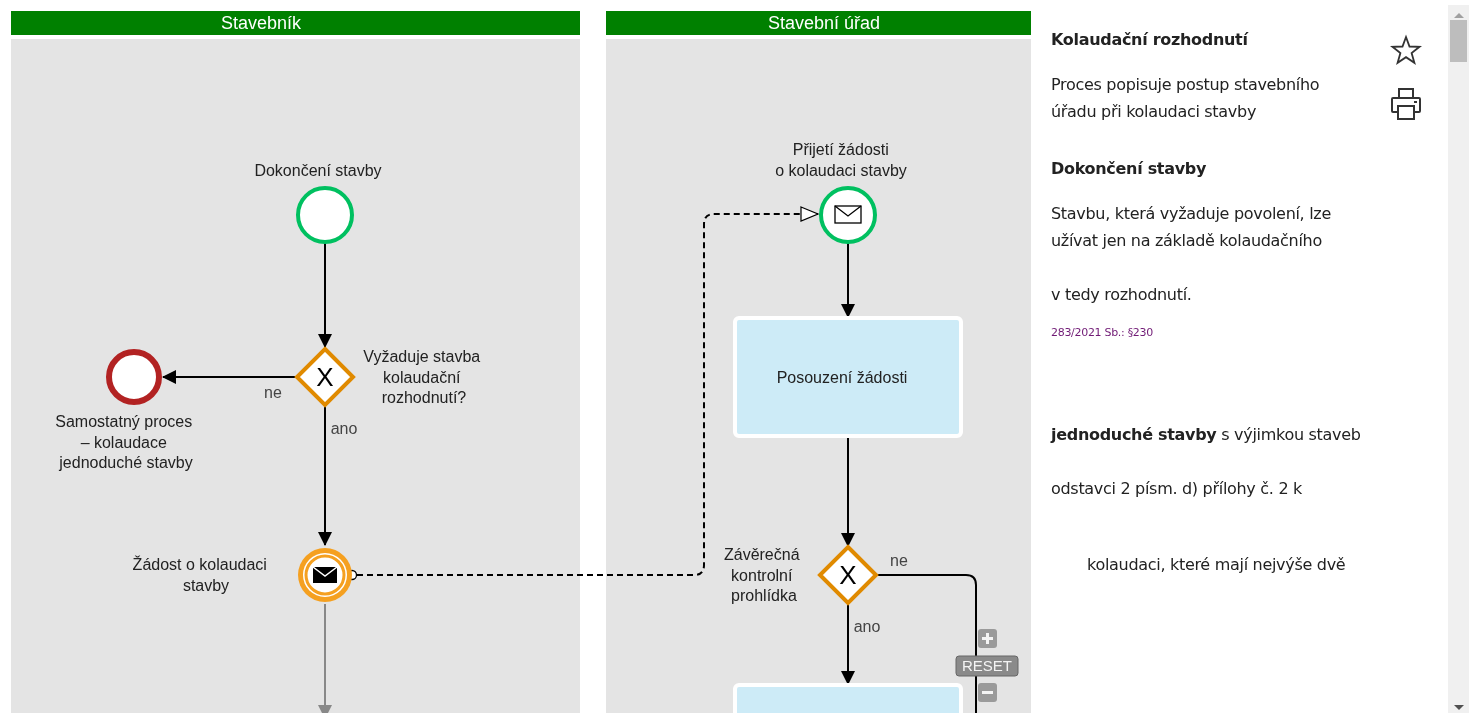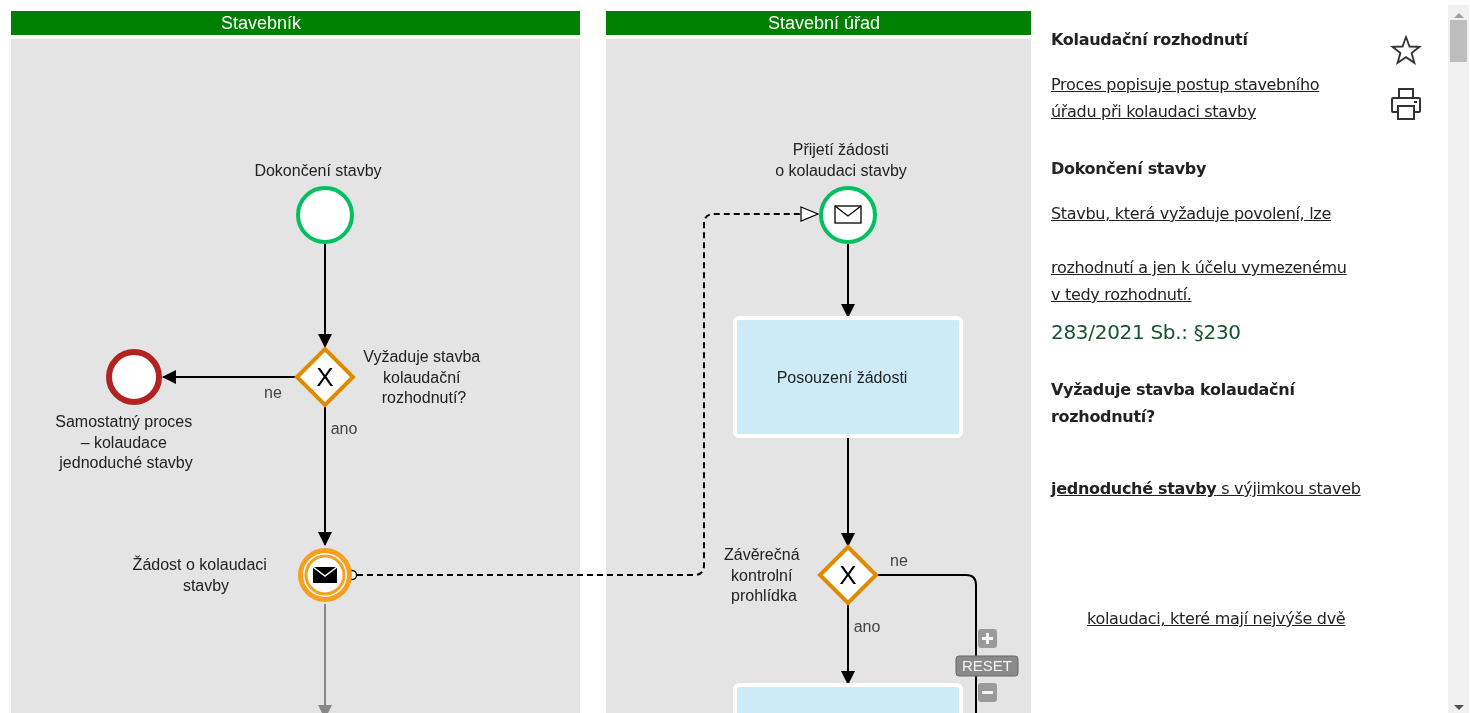--- a/index.html
+++ b/index.html
@@ -27,26 +27,26 @@
     position: absolute; left: 1031px; top: 0; width: 417px; height: 713px;
     overflow: hidden;
     font-family: "DejaVu Sans", sans-serif; color: #222;
   }
   #panel .content { position: absolute; left: 20px; top: 26px; width: 330px; }
   #panel h2 {
     font-size: 16px; font-weight: bold; margin: 0; line-height: 27px;
     font-family: "DejaVu Sans", sans-serif; letter-spacing: -0.3px;
   }
   #panel p {
-    font-size: 16px; margin: 0; line-height: 27px; letter-spacing: -0.3px; text-decoration: underline;
+    font-size: 16px; margin: 0; line-height: 27px; letter-spacing: -0.3px;
   }
   #panel .gap-s { height: 18px; }
   #panel .gap-m { height: 30px; }
   #panel .gap-xs { height: 11px; }
-  #panel a { color: #14532d; text-decoration: none; font-size: 20px; line-height: 27px; letter-spacing: -0.3px; }
+  #panel a { color: #701a75; text-decoration: none; font-size: 11px; line-height: 27px; letter-spacing: -0.3px; }
   #panel .indent { padding-left: 36px; }
   #panel .icons { position: absolute; left: 357px; top: 32px; width: 40px; }
   #panel .icon-btn { display: block; width: 36px; height: 36px; margin-bottom: 18px; cursor: pointer; }
 
   #scrollbar {
     position: absolute; left: 1448px; top: 5px; width: 21px; height: 708px;
     background: #f0f0f0;
   }
   #scrollbar .arrow-up {
     position: absolute; left: 6px; top: 8px; width: 0; height: 0;
@@ -203,38 +203,34 @@
     <p>
       <span>Proces popisuje postup stavebního</span><br>
       <span>úřadu při kolaudaci stavby</span>
     </p>
     <div class="gap-m"></div>
 
     <h2>Dokončení stavby</h2>
     <div class="gap-s"></div>
     <p>
       <span>Stavbu, která vyžaduje povolení, lze</span><br>
-      <br>
-      <span>rozhodnutí a jen k účelu vymezenému</span><br>
+      <span>užívat jen na základě kolaudačního</span><br>
+      <br>
       <span>v tedy rozhodnutí.</span>
     </p>
     <div class="gap-xs"></div>
     <a href="#">283/2021 Sb.: §230</a>
     <div class="gap-m"></div>
 
-    <h2>
-      <span>Vyžaduje stavba kolaudační</span><br>
-      <span>rozhodnutí?</span>
-    </h2>
     <div class="gap-s"></div>
     <p>
       <br>
       <b>jednoduché stavby</b><span> s výjimkou staveb</span><br>
       <br>
-      <br>
+      <span>odstavci 2 písm. d) přílohy č. 2 k</span><br>
     </p>
     <div class="gap-xs"></div>
     <div class="gap-xs"></div>
     <p class="indent">
       <br>
       <span>kolaudaci, které mají nejvýše dvě</span>
     </p>
   </div>
 
   <div class="icons">

